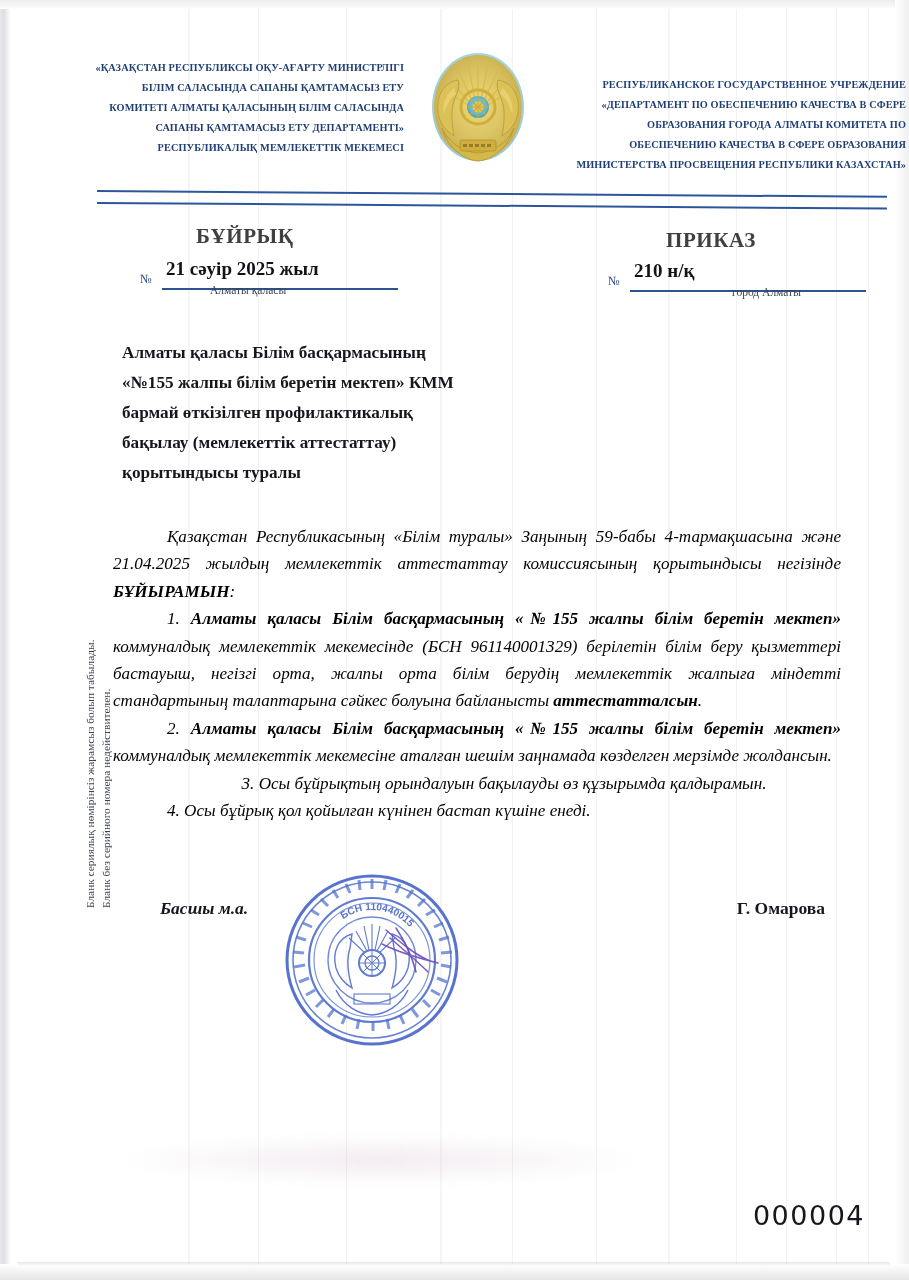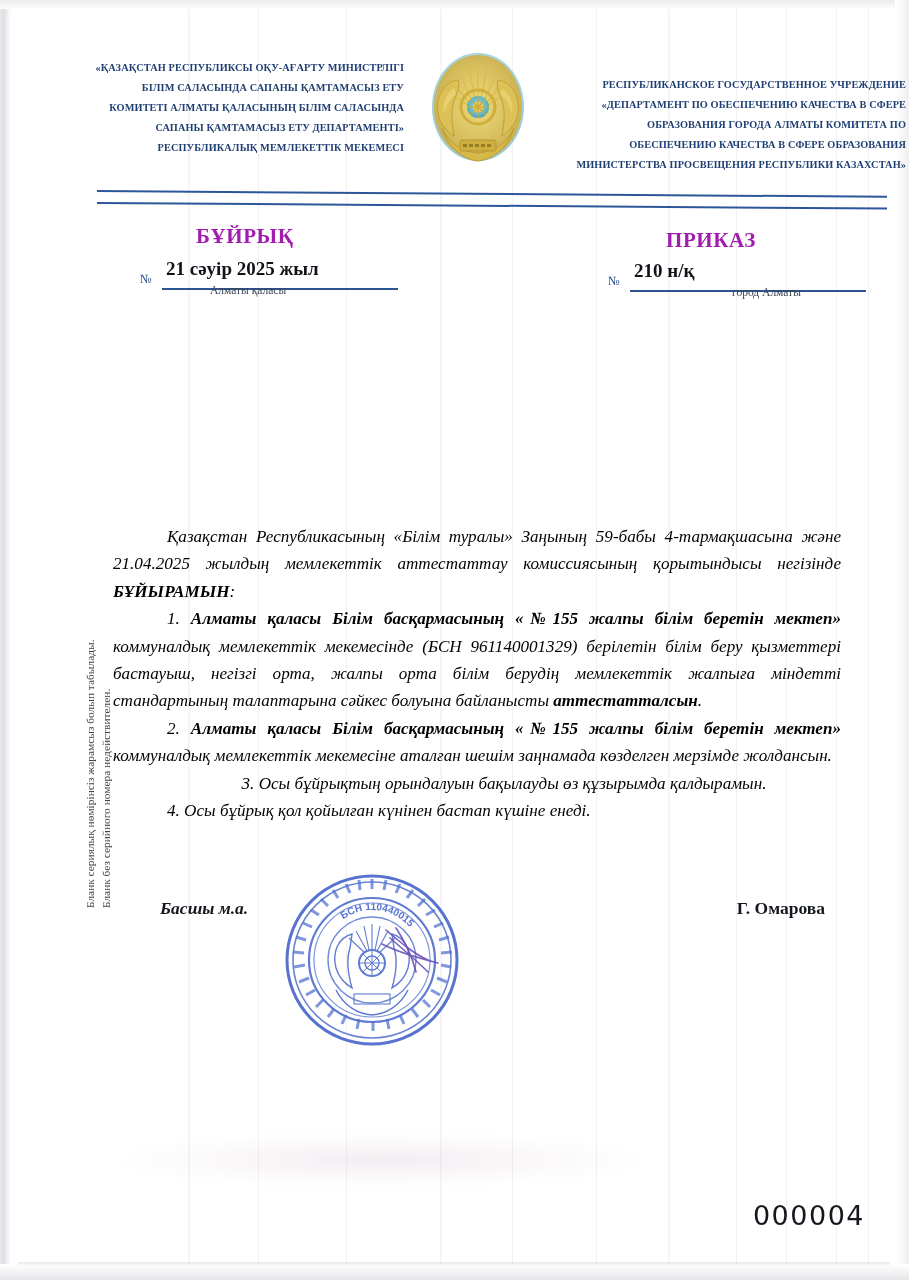--- a/index.html
+++ b/index.html
@@ -108,21 +108,21 @@
     background: #2c5699;
     transform-origin: left center;
   }
   .rule-a { top: 190px;  transform: rotate(0.42deg); }
   .rule-b { top: 202px;  transform: rotate(0.40deg); height: 2px; }
 
   
   .doctype {
     position: absolute;
     font-weight: 700;
-    color: #a21caf;
+    color: #404040;
     font-size: 21px;
     letter-spacing: .6px;
   }
   .doctype-kz { left: 196px; top: 224px; }
   .doctype-ru { left: 666px; top: 228px; }
 
   .numrow {
     position: absolute;
     height: 30px;
   }
@@ -354,20 +354,27 @@
     <span class="city">Алматы қаласы</span>
   </div>
 
   <div class="numrow numrow-ru">
     <span class="no">№</span>
     <span class="val">210  н/қ</span>
     <span class="underline"></span>
     <span class="city">город Алматы</span>
   </div>
 
+  <div id="subject">
+    <div>Алматы қаласы Білім басқармасының</div>
+    <div>«№155 жалпы білім беретін мектеп» КММ</div>
+    <div>бармай өткізілген профилактикалық</div>
+    <div>бақылау (мемлекеттік аттестаттау)</div>
+    <div>қорытындысы туралы</div>
+  </div>
 
   <div id="body-text">
 
     <p class="indent">
       <span>Қазақстан Республикасының «Білім туралы» Заңының 59-бабы 4-тармақшасына және 21.04.2025 жылдың мемлекеттік аттестаттау комиссиясының қорытындысы негізінде </span><b>БҰЙЫРАМЫН</b><span>:</span>
     </p>
 
     <p class="indent">
       <span>1. </span><b>Алматы қаласы Білім басқармасының «№155 жалпы білім беретін мектеп»</b><span> коммуналдық мемлекеттік мекемесінде (БСН 961140001329) берілетін білім беру қызметтері бастауыш, негізгі орта, жалпы орта білім берудің мемлекеттік жалпыға міндетті стандартының талаптарына сәйкес болуына байланысты </span><b>аттестатталсын</b><span>.</span>
     </p>

